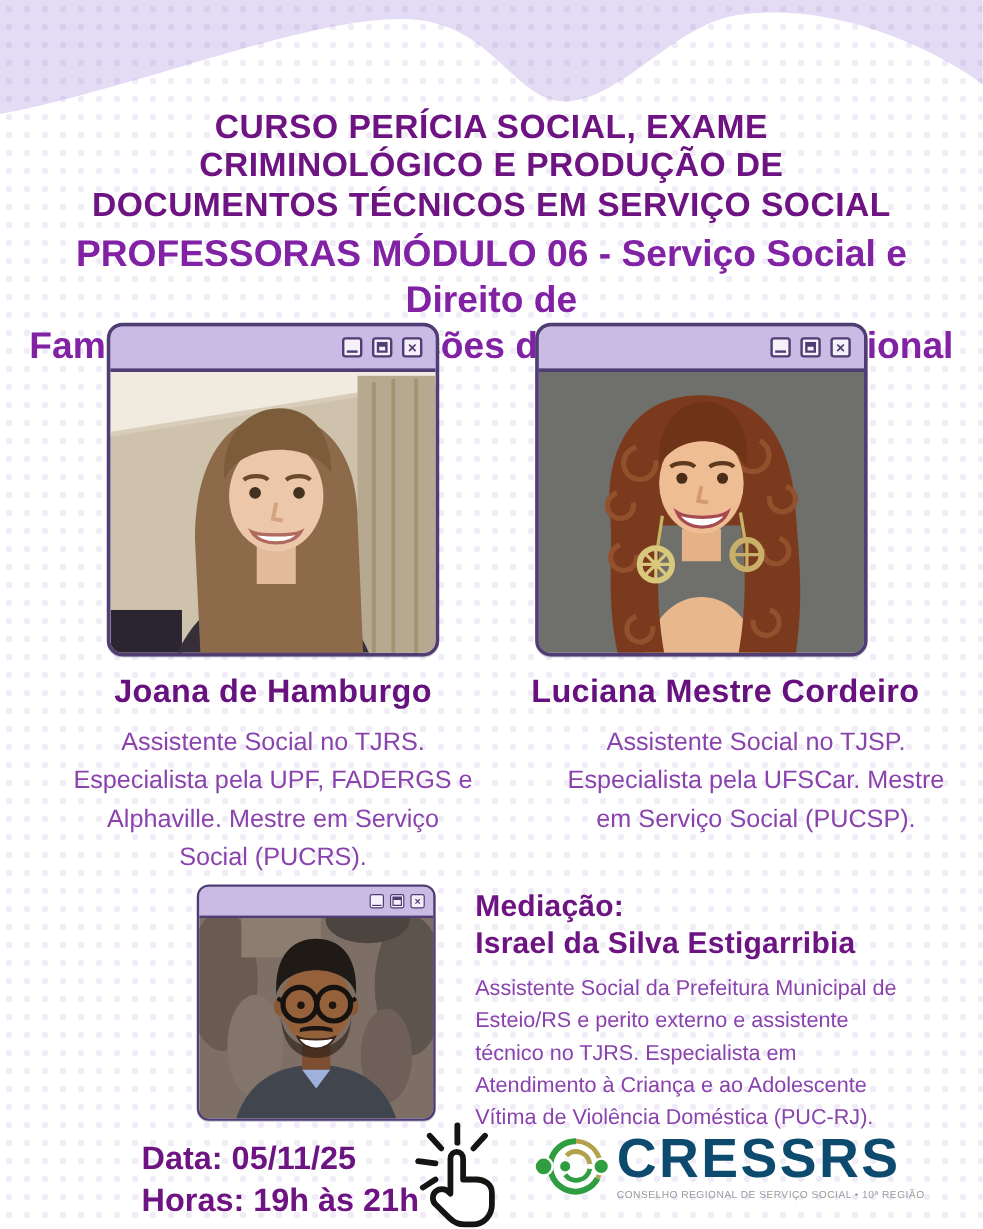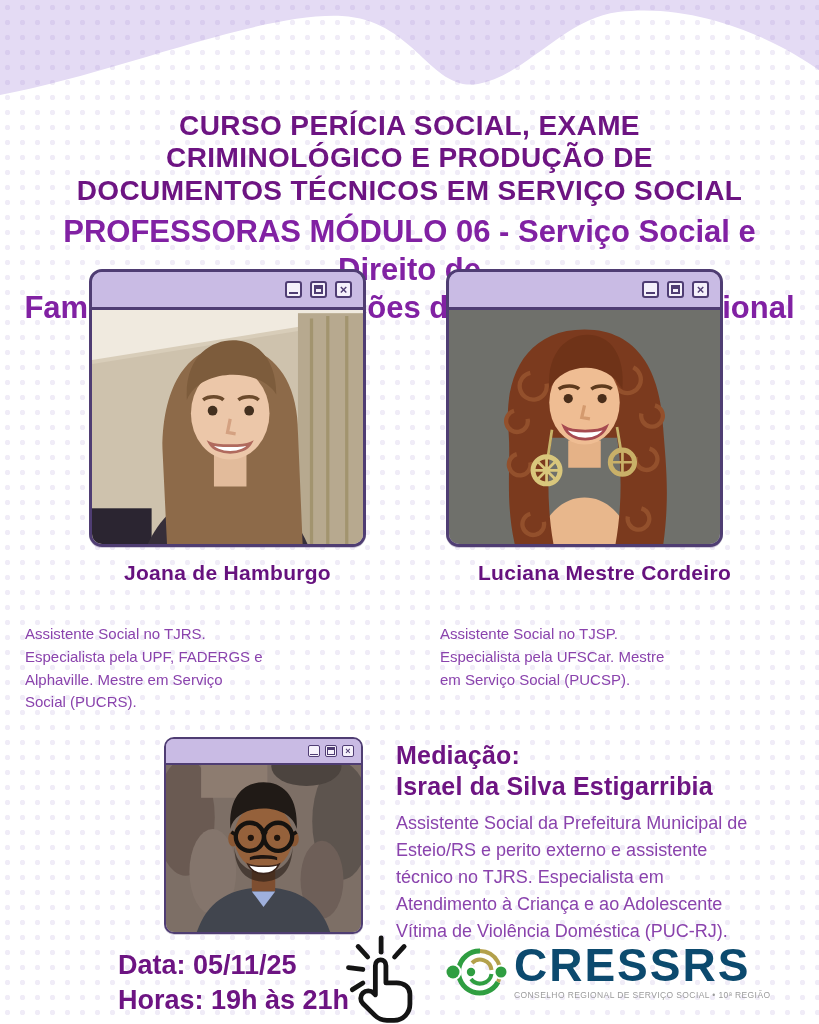--- a/index.html
+++ b/index.html
@@ -9,21 +9,21 @@
     font-family:"Liberation Sans", sans-serif;
   }
   .wave-layer { position:absolute; top:0; left:0; width:819px; height:120px; z-index:0; }
   .dot-layer {
     position:absolute; inset:0; z-index:1; pointer-events:none;
     background-image: radial-gradient(circle, rgba(150,122,200,0.14) 2.4px, transparent 3px);
     background-size:15px 15px;
   }
   .content { position:absolute; inset:0; z-index:2; }
 
-  .multiline { white-space:pre-line;margin-top:20px; }
+  .multiline { white-space:pre-line; }
 
   .course-title {
     position:absolute; top:90px; left:30px; width:759px;
     text-align:center; font-weight:800; font-size:28px; line-height:1.16;
     color:#6d1482; letter-spacing:0.4px;
   }
   .module-subtitle {
     position:absolute; top:193px; left:20px; width:779px;
     text-align:center; font-weight:700; font-size:31px; line-height:1.22;
     color:#8121a3;
@@ -54,25 +54,25 @@
   .win-small .titlebar { height:24px; gap:5px; padding-right:7px; }
   .win-small { border-width:2.5px; border-radius:10px; }
   .win-small .winbtn { width:12px; height:12px; border-width:1.5px; border-radius:2px; }
   .win-small .g-min { left:1px; right:1px; bottom:1px; height:1.5px; }
   .win-small .g-max { inset:1px; border-width:1.5px; border-top-width:3px; }
   .win-small .g-close { font-size:9px; }
   .win-small .photo { top:24px; border-top-width:2.5px; }
 
   .prof-name {
     position:absolute; top:561px; text-align:center;
-    font-weight:800; font-size:21px; color:#66117e; letter-spacing:0.3px;
+    font-weight:800; font-size:27px; color:#66117e; letter-spacing:0.3px;
   }
   .prof-bio {
-    position:absolute; top:603px; 
-    font-size:15px; line-height:1.52; color:#8a43ad;
+    position:absolute; top:603px; text-align:center;
+    font-size:21px; line-height:1.52; color:#8a43ad;
   }
 
   .mediation-col { position:absolute; left:396px; top:740px; width:424px; }
   .mediation-label, .mediator-name {
     font-weight:800; font-size:25px; line-height:1.24; color:#6d1482; letter-spacing:0.2px;
   }
   .mediator-bio { margin-top:8px; font-size:18px; line-height:1.5; color:#8a43ad; }
 
   .schedule {
     position:absolute; left:118px; top:948px;

